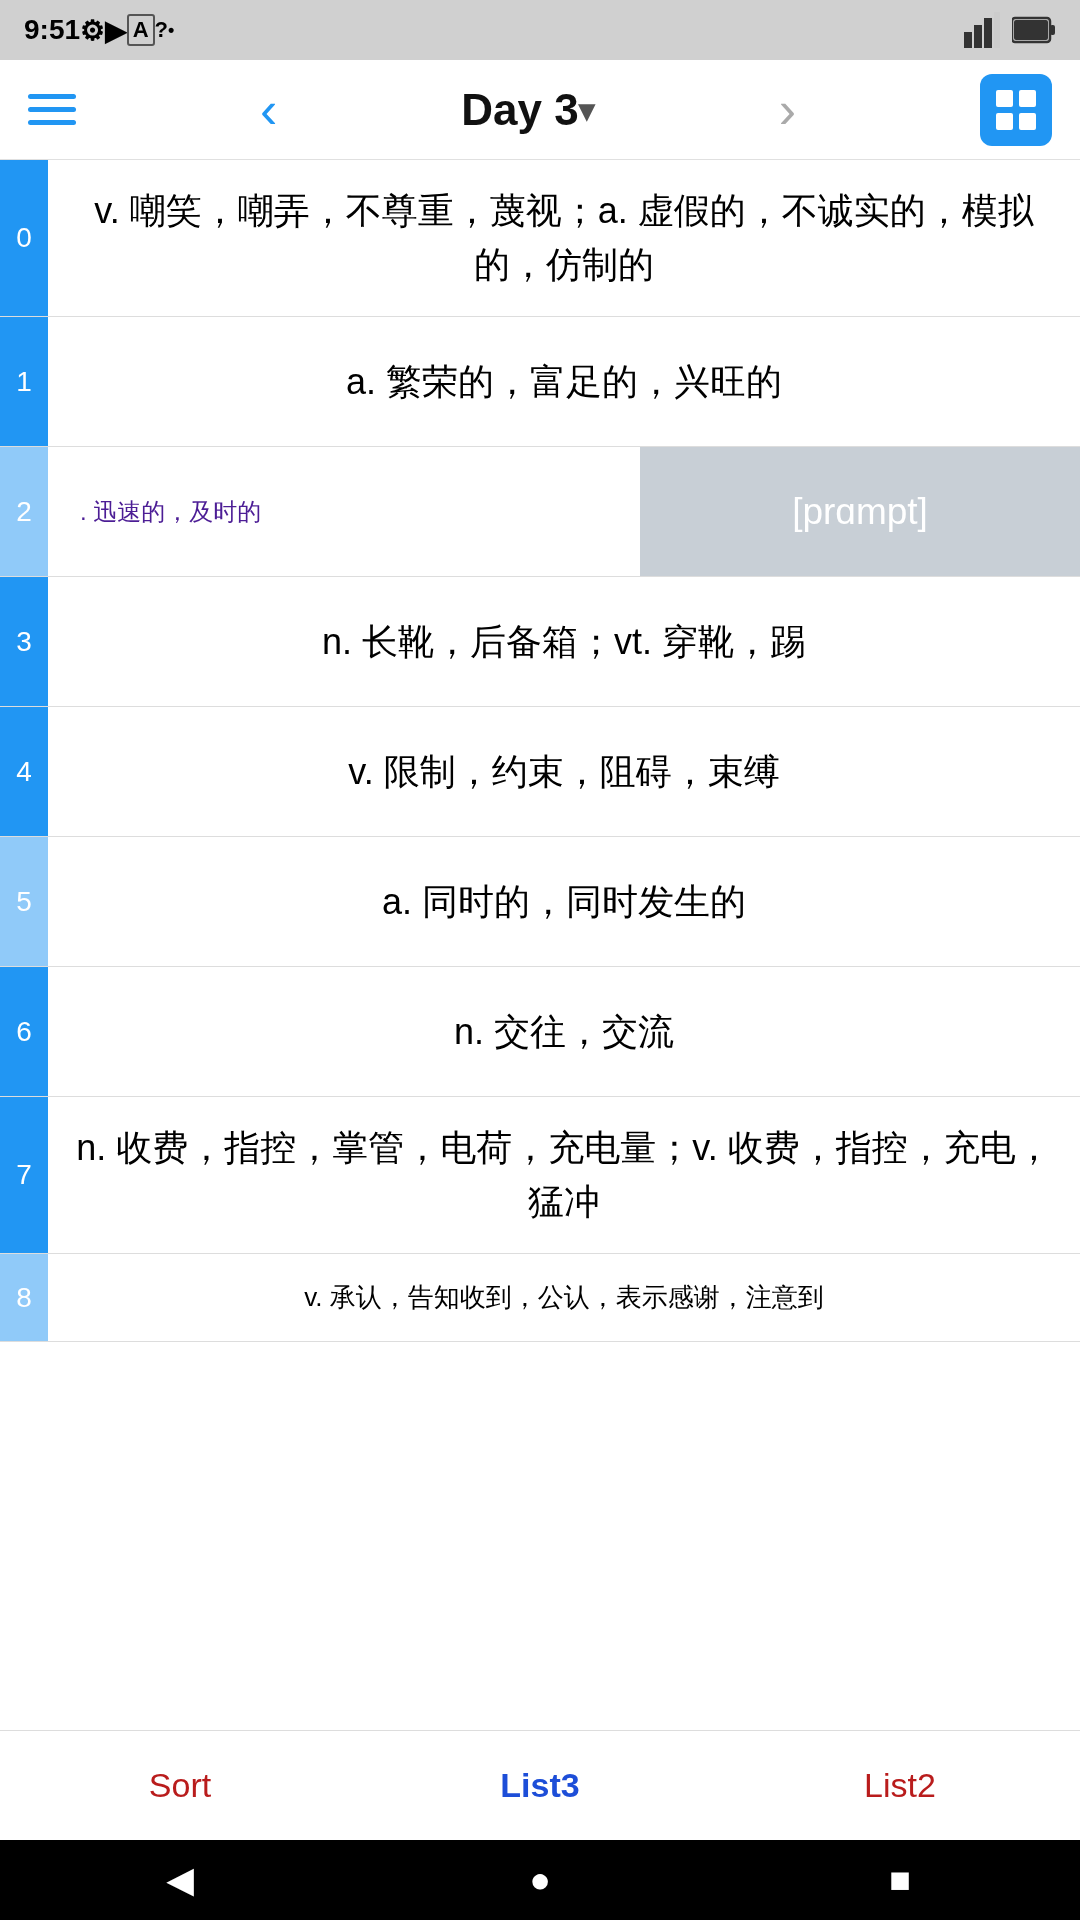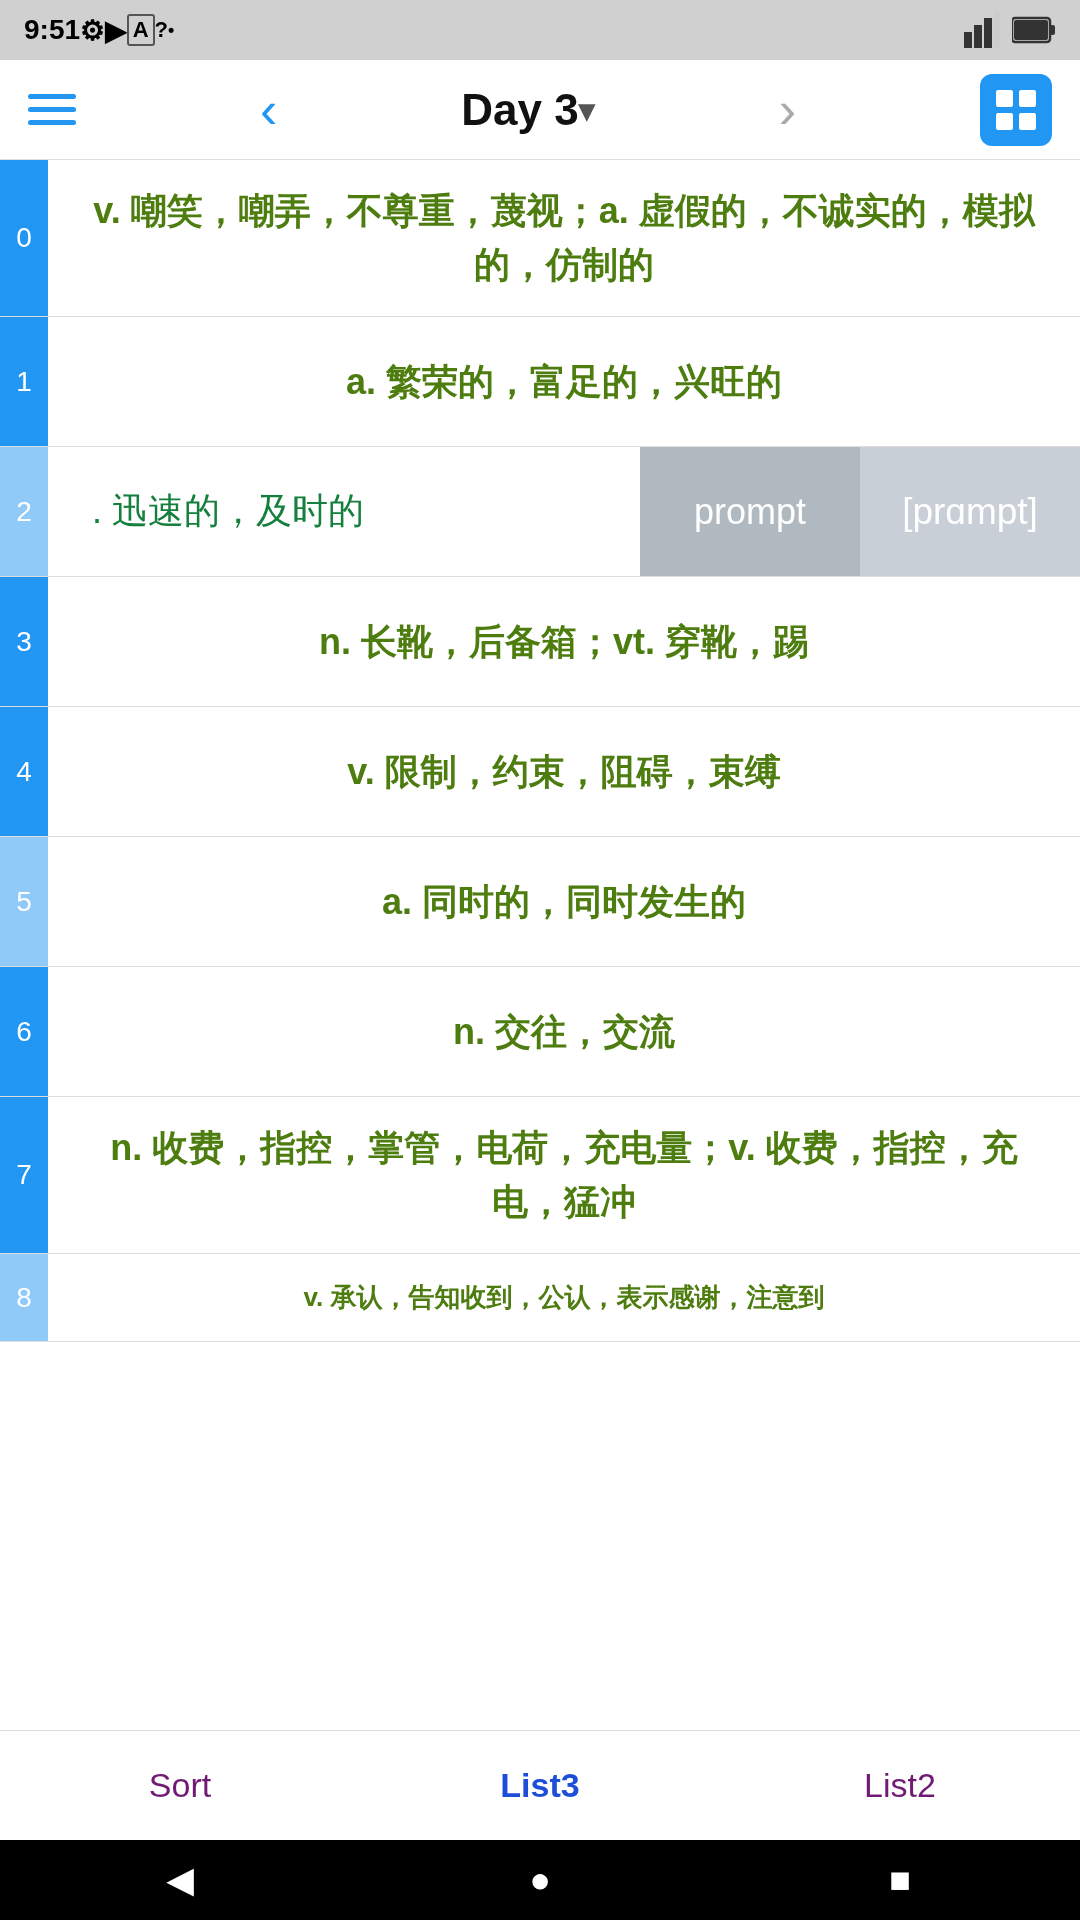--- a/index.html
+++ b/index.html
@@ -92,44 +92,43 @@
       background: #90CAF9;
     }
 
     .card-content {
       flex: 1;
       display: flex;
       align-items: center;
       justify-content: center;
       padding: 24px 28px;
       font-size: 36px;
-      color: #4d7c0f;
+      color: #000000;
       text-align: center;
       line-height: 1.5;
-      font-weight: bold;
     }
 
     
     .card-row-popup {
       display: flex;
       align-items: stretch;
       border-bottom: 1px solid #ddd;
       min-height: 130px;
       position: relative;
     }
     .card-row-popup .card-index {
       background: #90CAF9;
     }
     .card-row-popup .card-content-partial {
       flex: 1;
       display: flex;
       align-items: center;
-      padding: 24px 44px;
-      font-size: 36px;
-      color: #15803d;
+      padding: 24px 32px;
+      font-size: 24px;
+      color: #4c1d95;
     }
     .popup-overlay {
       position: absolute;
       right: 0;
       top: 0;
       width: 440px;
       height: 100%;
       display: flex;
       z-index: 10;
     }
@@ -162,21 +161,21 @@
       background: #fff;
       border-top: 1px solid #ddd;
       display: flex;
     }
     .tab-item {
       flex: 1;
       display: flex;
       align-items: center;
       justify-content: center;
       font-size: 34px;
-      color: #701a75;
+      color: #b91c1c;
       cursor: pointer;
     }
     .tab-item.active {
       color: #1d4ed8;
       font-weight: bold;
     }
 
     
     .android-nav {
       position: fixed;
@@ -256,21 +255,20 @@
 
   <div class="card-row">
     <div class="card-index">1</div>
     <div class="card-content">a. 繁荣的，富足的，兴旺的</div>
   </div>
 
   <div class="card-row-popup">
     <div class="card-index light-blue">2</div>
     <div class="card-content-partial">. 迅速的，及时的</div>
     <div class="popup-overlay">
-      <div class="popup-word">prompt</div>
       <div class="popup-phonetic">[prɑmpt]</div>
     </div>
   </div>
 
   <div class="card-row">
     <div class="card-index">3</div>
     <div class="card-content">n. 长靴，后备箱；vt. 穿靴，踢</div>
   </div>
 
   <div class="card-row">

